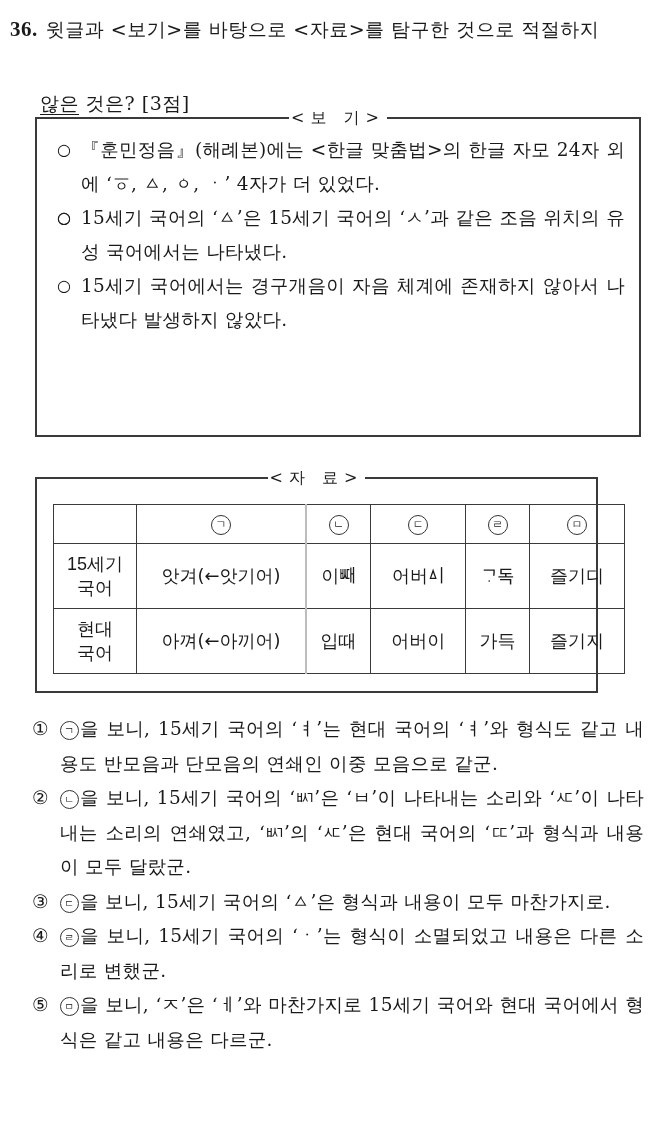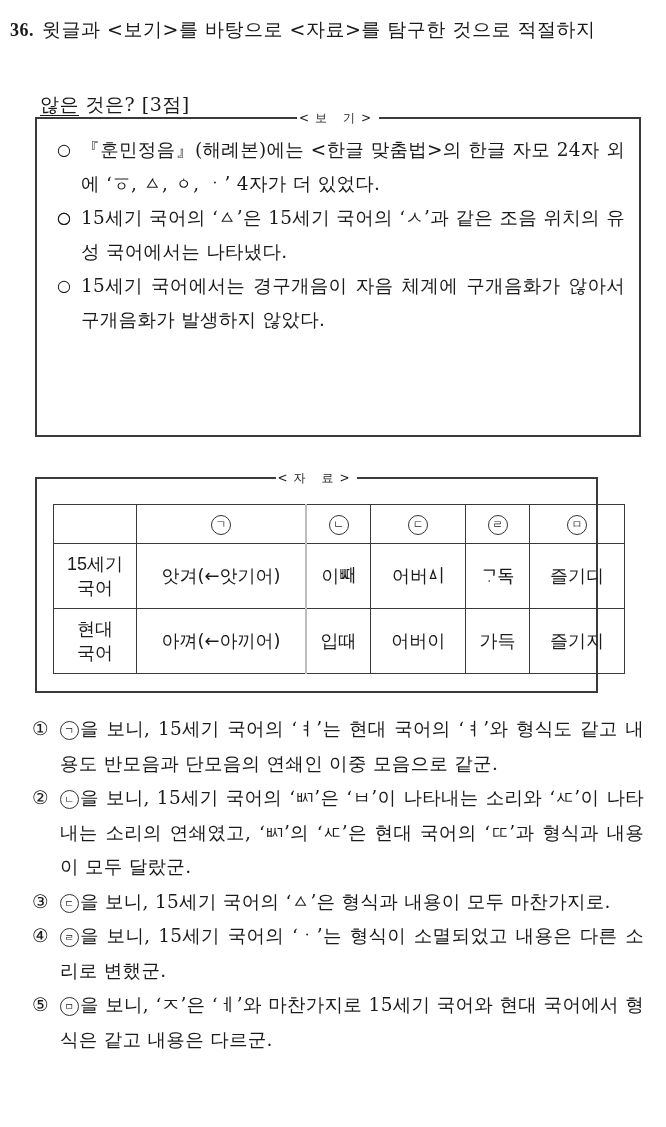--- a/index.html
+++ b/index.html
@@ -5,30 +5,30 @@
   html, body { margin: 0; padding: 0; background: #ffffff; }
   body {
     width: 666px; height: 1127px; position: relative; overflow: hidden;
     font-family: "DejaVu Serif", "Liberation Serif", serif;
     color: #1a1a1a;
   }
   .q-head {
     position: absolute; left: 10px; top: 12px; width: 645px;
     font-size: 19px; line-height: 34px; letter-spacing: 0.5px;
   }
-  .q-num { font-weight: bold; font-size: 18px; margin-right: 8px; font-family: "Liberation Serif", serif; }
+  .q-num { font-weight: bold; font-size: 21px; margin-right: 8px; font-family: "Liberation Serif", serif; }
   .q-line2 { padding-left: 30px; margin-top: 40px; }
   .underline { text-decoration: underline; text-underline-offset: 4px; }
 
   .box {
     position: absolute; border: 2px solid #3a3a3a; box-sizing: border-box;
   }
   .box-title {
     position: absolute; top: -13px; left: 0; right: 0; text-align: center;
-    font-size: 12px; line-height: 24px;
+    font-size: 16px; line-height: 24px;
   }
   .box-title span { background: #fff; padding: 0 2px; letter-spacing: 6px; }
   #box-bogi { left: 35px; top: 117px; width: 606px; height: 320px; }
   .bogi-list { list-style: none; margin: 0; padding: 14px 14px 0 20px; }
   .bogi-item {
     position: relative; padding-left: 24px; font-size: 18.5px; line-height: 34px;
     letter-spacing: 0.3px; text-align: justify;
   }
   .bogi-bullet { position: absolute; left: 0; top: 0; font-size: 16px; }
 
@@ -83,21 +83,21 @@
     </li>
     <li class="bogi-item">
       <span class="bogi-bullet">○</span>
     </li>
     <li class="bogi-item">
       <span class="bogi-bullet">○</span>
       <span>15세기 국어의 ‘ㅿ’은 15세기 국어의 ‘ㅅ’과 같은 조음 위치의 유성 국어에서는 나타냈다.</span>
     </li>
     <li class="bogi-item">
       <span class="bogi-bullet">○</span>
-      <span>15세기 국어에서는 경구개음이 자음 체계에 구개음화가 않아서 구개음화가 발생하지 않았다.</span>
+      <span>15세기 국어에서는 경구개음이 자음 체계에 존재하지 않아서 나타냈다 발생하지 않았다.</span>
     </li>
   </ul>
 </div>
 
 <div class="box" id="box-jaryo">
   <div class="box-title"><span>&lt;자 료&gt;</span></div>
   <table class="jaryo">
     <tbody>
         <tr>
       <th class="rowlabel"></th>

